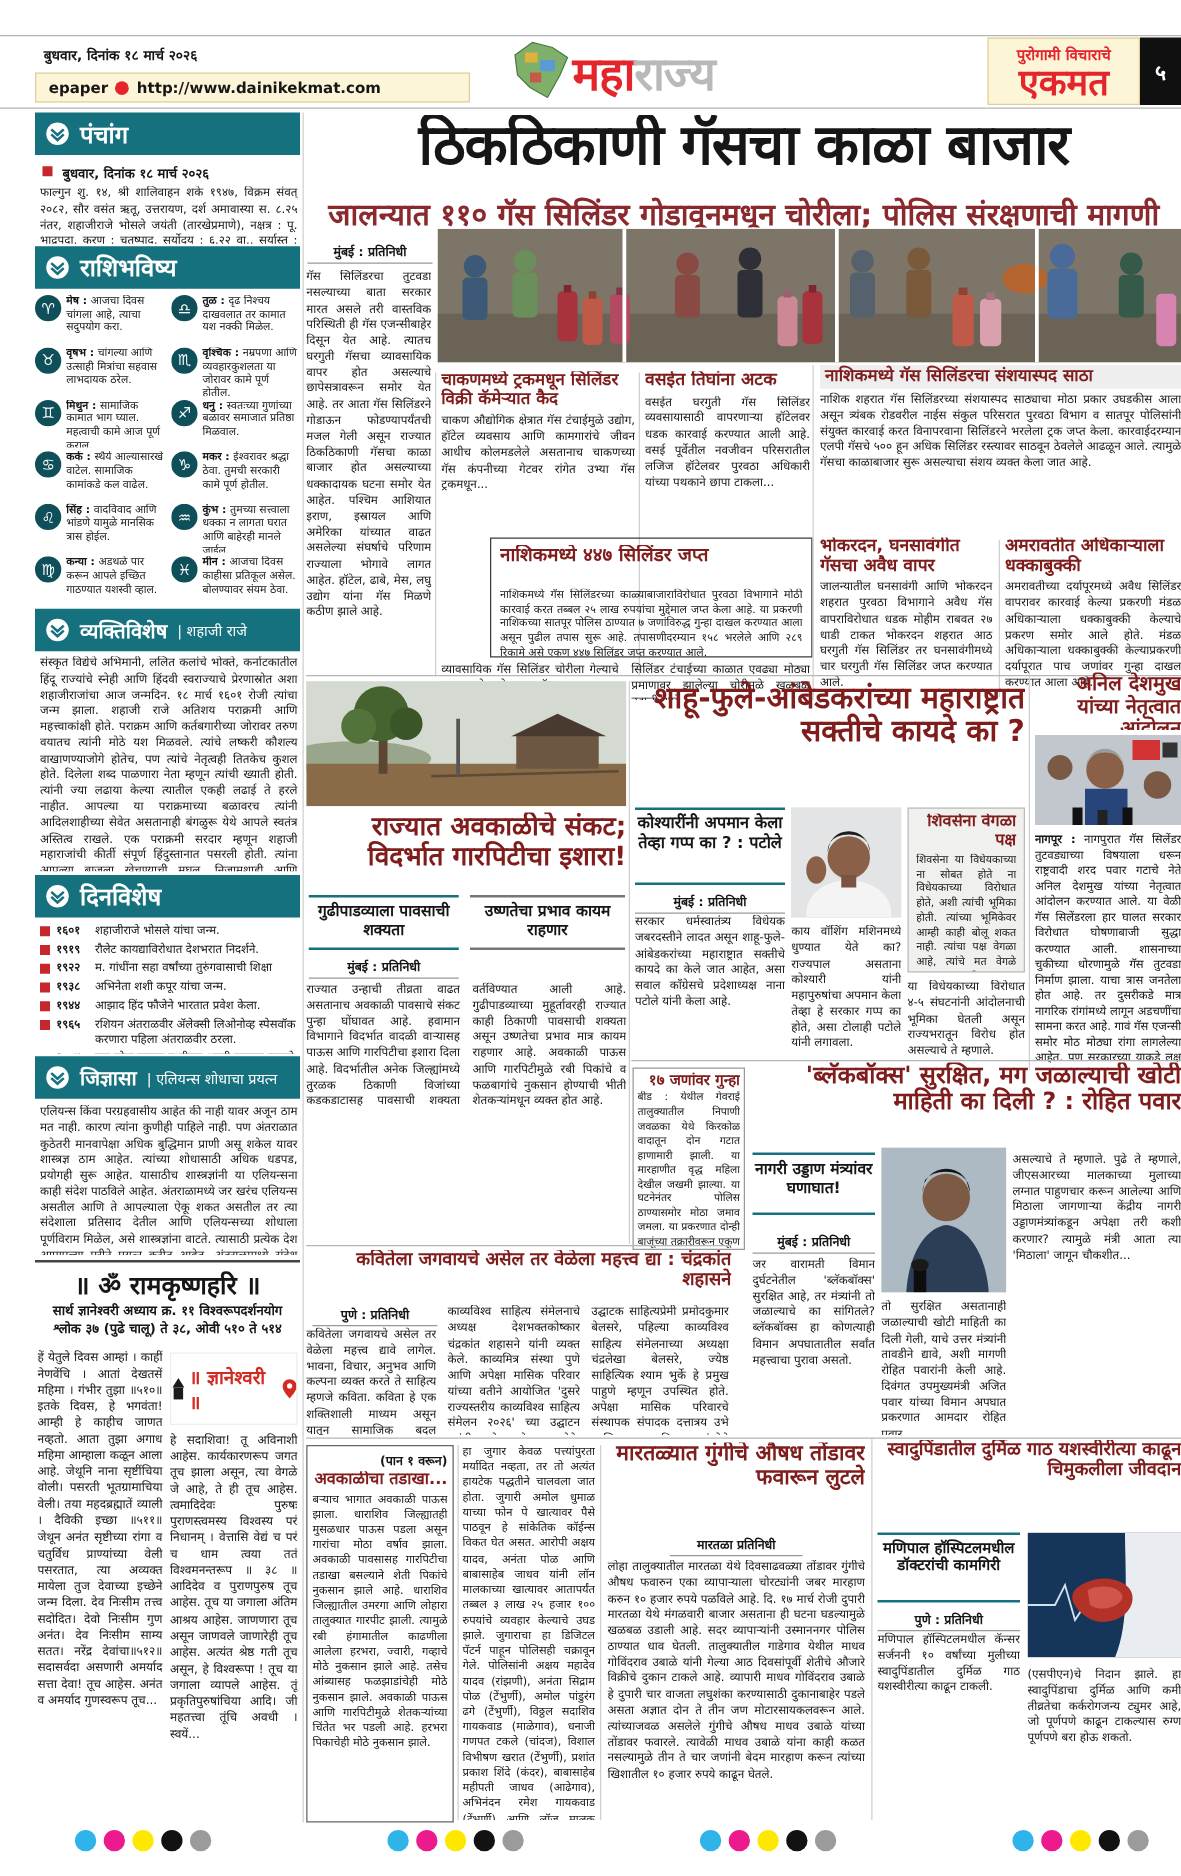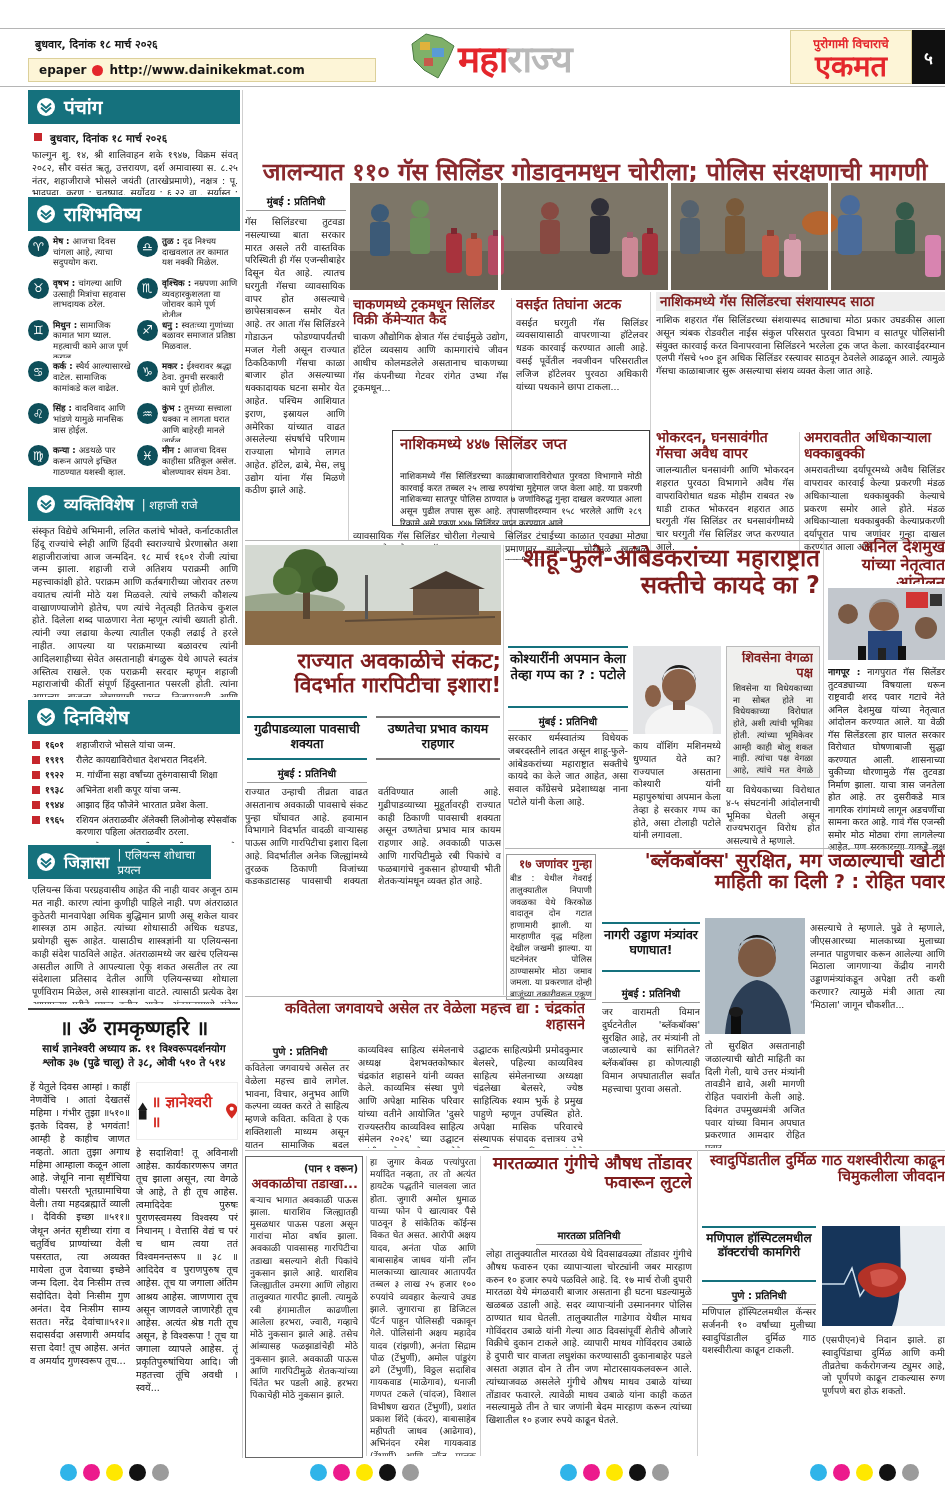--- a/index.html
+++ b/index.html
@@ -218,21 +218,21 @@
         <span class="dyear">१९६५</span>
         <span>रशियन अंतराळवीर ॲलेक्सी लिओनोव्ह स्पेसवॉक करणारा पहिला अंतराळवीर ठरला.</span>
       </div>
     <div class="ditem">
         <span class="sq"></span>
         <span class="dyear">२००४</span>
         <span>एक छोटा लघुग्रह पृथ्वीच्या अगदी जवळून म्हणजे २६,५०० मैलांवरून गेला.</span>
       </div>
   </div>
 
-  <div class="abs sechead" style="left:28px;top:845px;width:183px;height:34px">
+  <div class="abs sechead" style="left:28px;top:845px;width:212px;height:34px">
     <svg class="ticon" width="20" height="20" viewBox="0 0 20 20">
         <circle cx="10" cy="10" r="9" fill="#fff"></circle>
         <polyline points="5,6.5 10,11 15,6.5" fill="none" stroke="#15717d" stroke-width="2"></polyline>
         <polyline points="5,10.5 10,15 15,10.5" fill="none" stroke="#15717d" stroke-width="2"></polyline>
       </svg>
     <span class="t" style="font-size:16px">जिज्ञासा</span>
     <span class="sub">एलियन्स शोधाचा प्रयत्न</span>
   </div>
   <div class="abs body" style="left:32px;top:884px;width:206px;height:120px">एलियन्स किंवा परग्रहवासीय आहेत की नाही यावर अजून ठाम मत नाही. कारण त्यांना कुणीही पाहिले नाही. पण अंतराळात कुठेतरी मानवापेक्षा अधिक बुद्धिमान प्राणी असू शकेल यावर शास्त्रज्ञ ठाम आहेत. त्यांच्या शोधासाठी अधिक धडपड, प्रयोगही सुरू आहेत. यासाठीच शास्त्रज्ञांनी या एलियन्सना काही संदेश पाठविले आहेत. अंतराळामध्ये जर खरंच एलियन्स असतील आणि ते आपल्याला ऐकू शकत असतील तर त्या संदेशाला प्रतिसाद देतील आणि एलियन्सच्या शोधाला पूर्णविराम मिळेल, असे शास्त्रज्ञांना वाटते. त्यासाठी प्रत्येक देश आपापल्या परीने प्रयत्न करीत आहेत. अंतराळामध्ये संदेश पाठवताना हिंदी, मराठी, इंग्रजी आणि अन्य भाषांमध्ये हे संदेश पाठविले आहेत. नासाने १९१७ मध्ये लाँच केलेल्या एका स्पेसक्राफ्टवरून पृथ्वीवरील अनेक आवाज साऊंड क्लाऊडवर अपलोड करून अंतराळात पाठविले आहेत.</div>
 
@@ -248,20 +248,21 @@
         <rect x="2" y="8" width="8" height="10" fill="#1b1b1b"></rect>
       </svg>
     <span>॥ ज्ञानेश्वरी ॥</span>
     <svg width="12" height="16" viewBox="0 0 12 16">
         <path d="M6 0 C9.3 0 12 2.7 12 6 C12 10 6 16 6 16 C6 16 0 10 0 6 C0 2.7 2.7 0 6 0 Z" fill="#d42a22"></path>
         <circle cx="6" cy="5.6" r="2.2" fill="#fff"></circle>
       </svg>
   </div>
   <div class="abs body" style="left:136px;top:1146px;width:102px;height:312px;font-size:9.6px">हे सदाशिवा! तू अविनाशी आहेस. कार्यकारणरूप जगत तूच झाला असून, त्या वेगळे जे आहे, ते ही तूच आहेस. त्वमादिदेवः पुरुषः पुराणस्त्वमस्य विश्वस्य परं निधानम् । वेत्तासि वेद्यं च परं च धाम त्वया ततं विश्वमनन्तरूप ॥ ३८ ॥ आदिदेव व पुराणपुरुष तूच आहेस. तूच या जगाला अंतिम आश्रय आहेस. जाणणारा तूच असून जाणवले जाणारेही तूच आहेस. अत्यंत श्रेष्ठ गती तूच असून, हे विश्वरूपा ! तूच या जगाला व्यापले आहेस. तूं प्रकृतिपुरुषांचिया आदि। जी महतत्त्वा तूंचि अवधी । स्वयें...</div>
 
+  <div class="abs mainhead" style="left:245px;top:92px;width:700px;height:56px;overflow:hidden">ठिकठिकाणी गॅसचा काळा बाजार</div>
   <div class="abs subhead" style="left:245px;top:154px;width:700px;height:28px;overflow:hidden">जालन्यात ११० गॅस सिलिंडर गोडावूनमधून चोरीला; पोलिस संरक्षणाची मागणी</div>
   <div class="abs byline" style="left:246px;top:194px;width:100px">मुंबई : प्रतिनिधी</div>
 
   <div class="abs photo" style="left:350px;top:183px;width:595px;height:107px">
     <svg width="595" height="107" viewBox="0 0 595 107">
       <rect width="595" height="107" fill="#7d7668"></rect>
       <rect y="68" width="595" height="39" fill="#6a6356"></rect>
       <g>
         <circle cx="30" cy="30" r="9" fill="#3c5a77"></circle>
           <rect x="20" y="39" width="20" height="34" rx="4" fill="#3c5a77"></rect>

